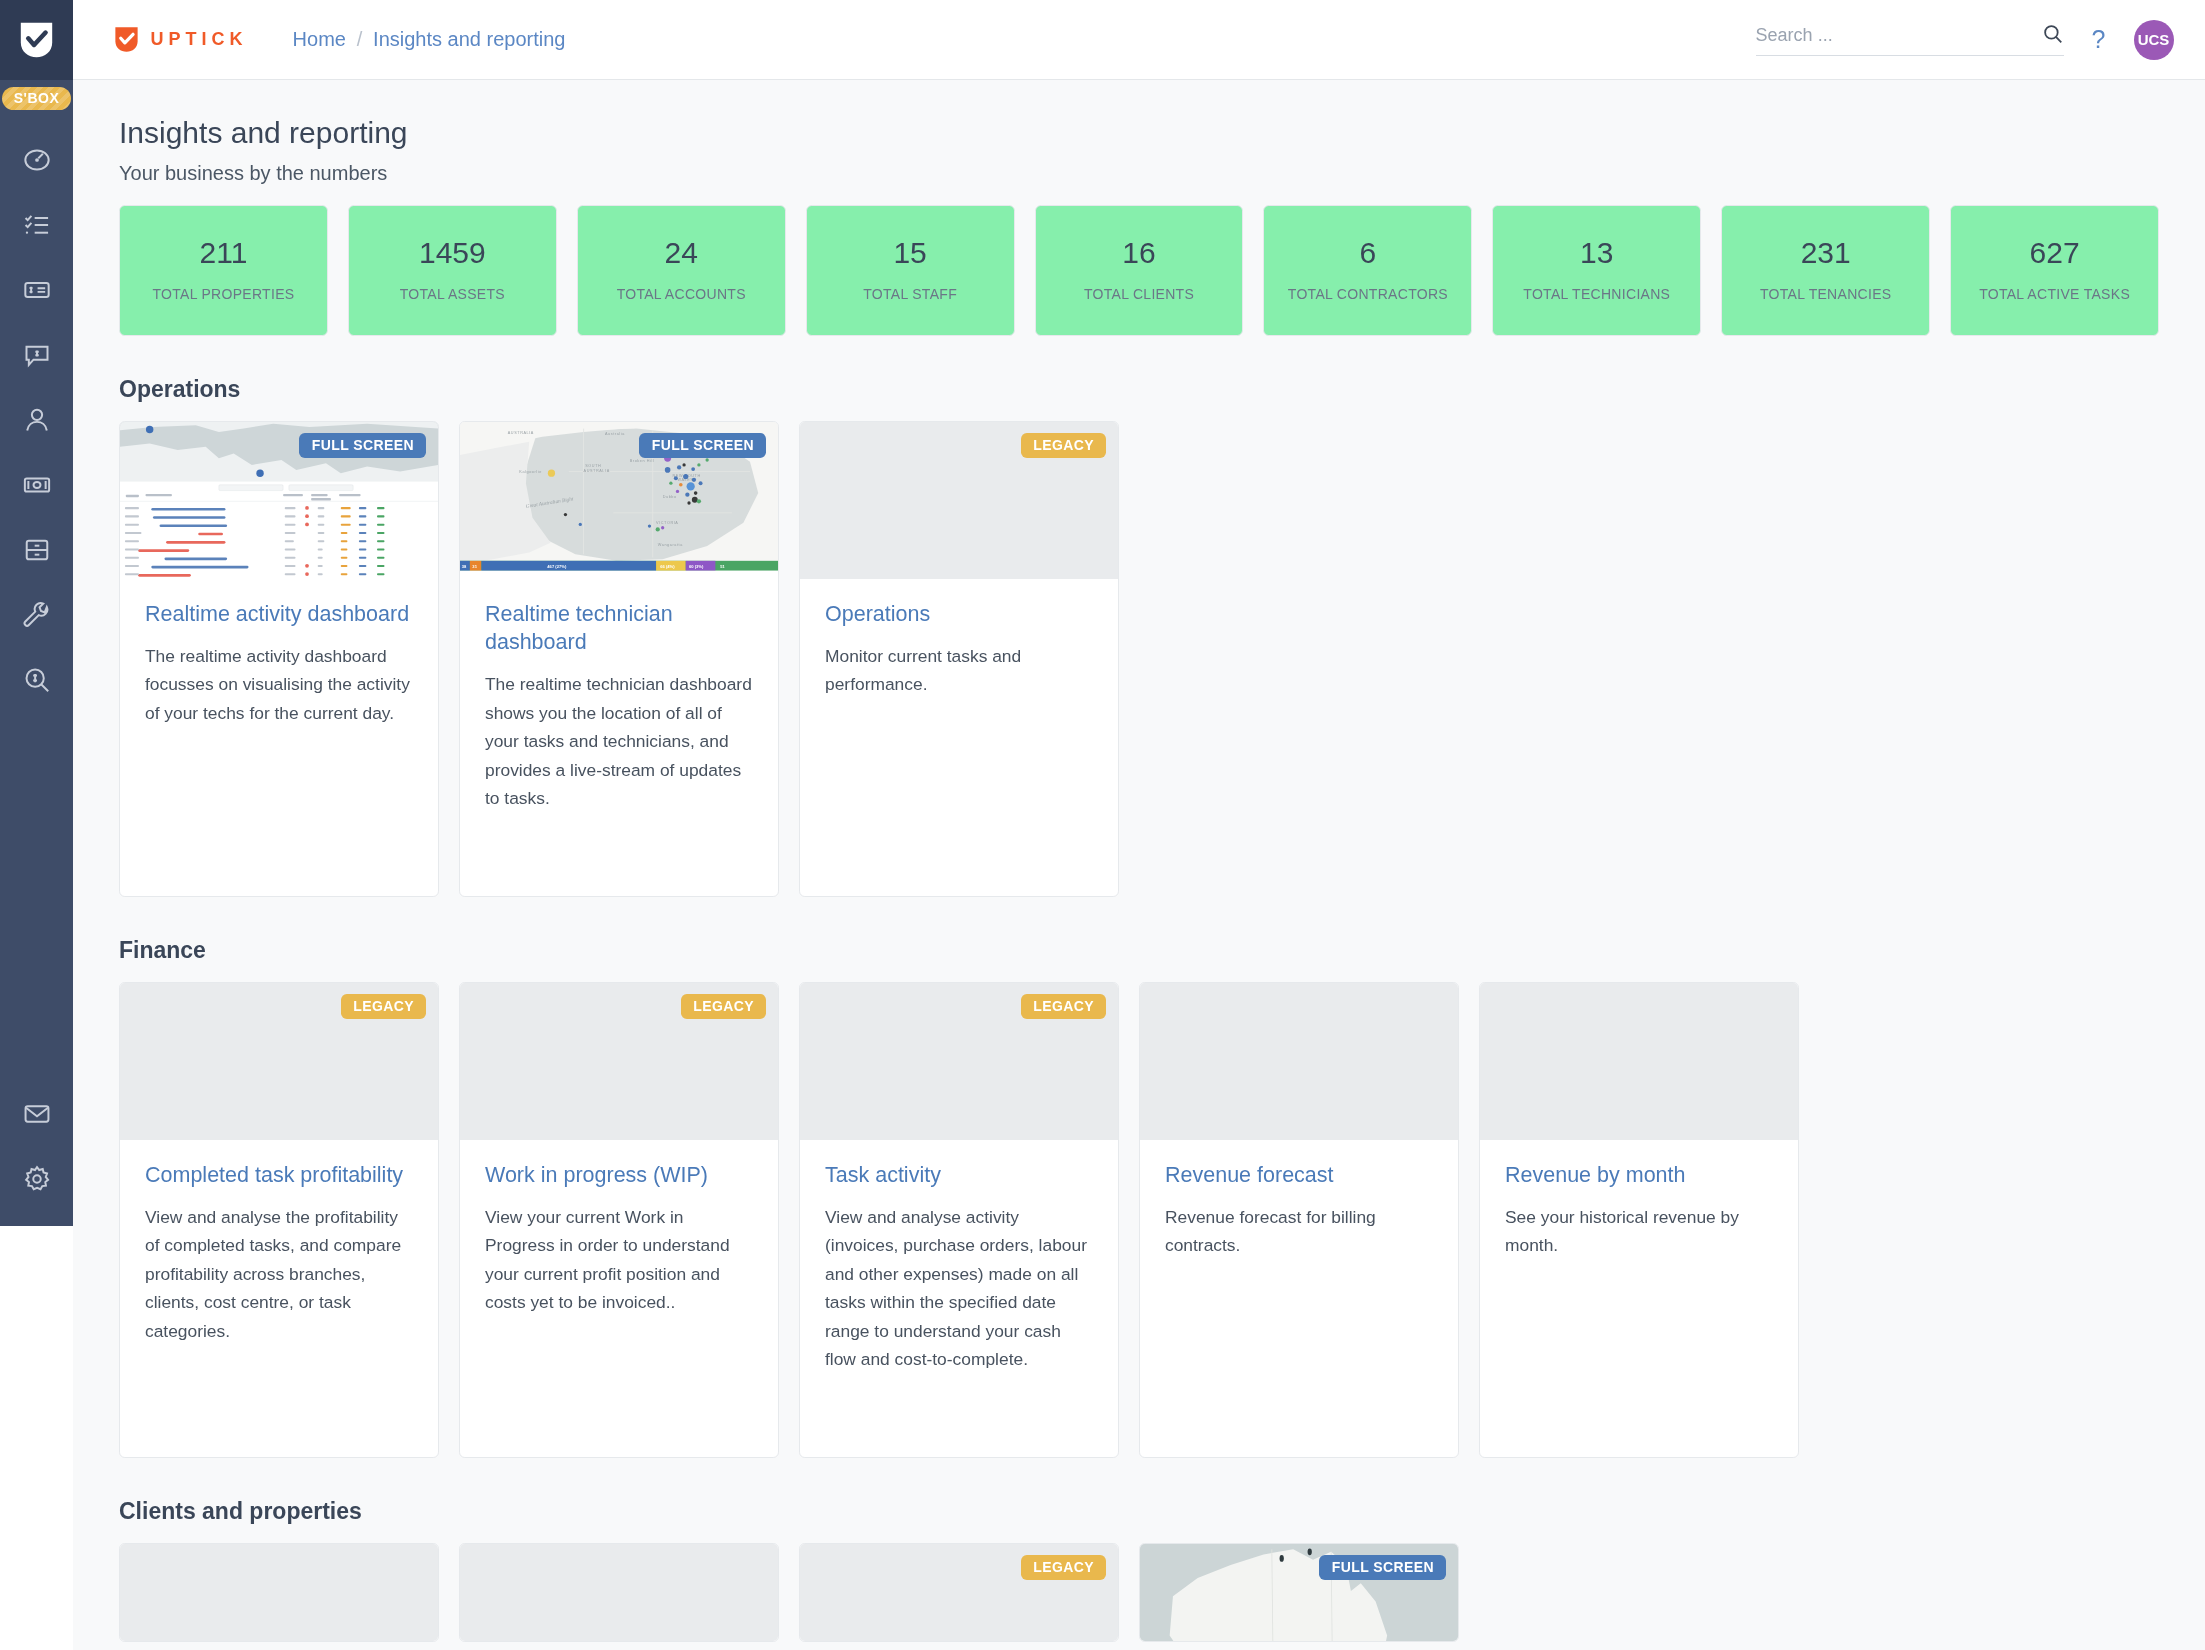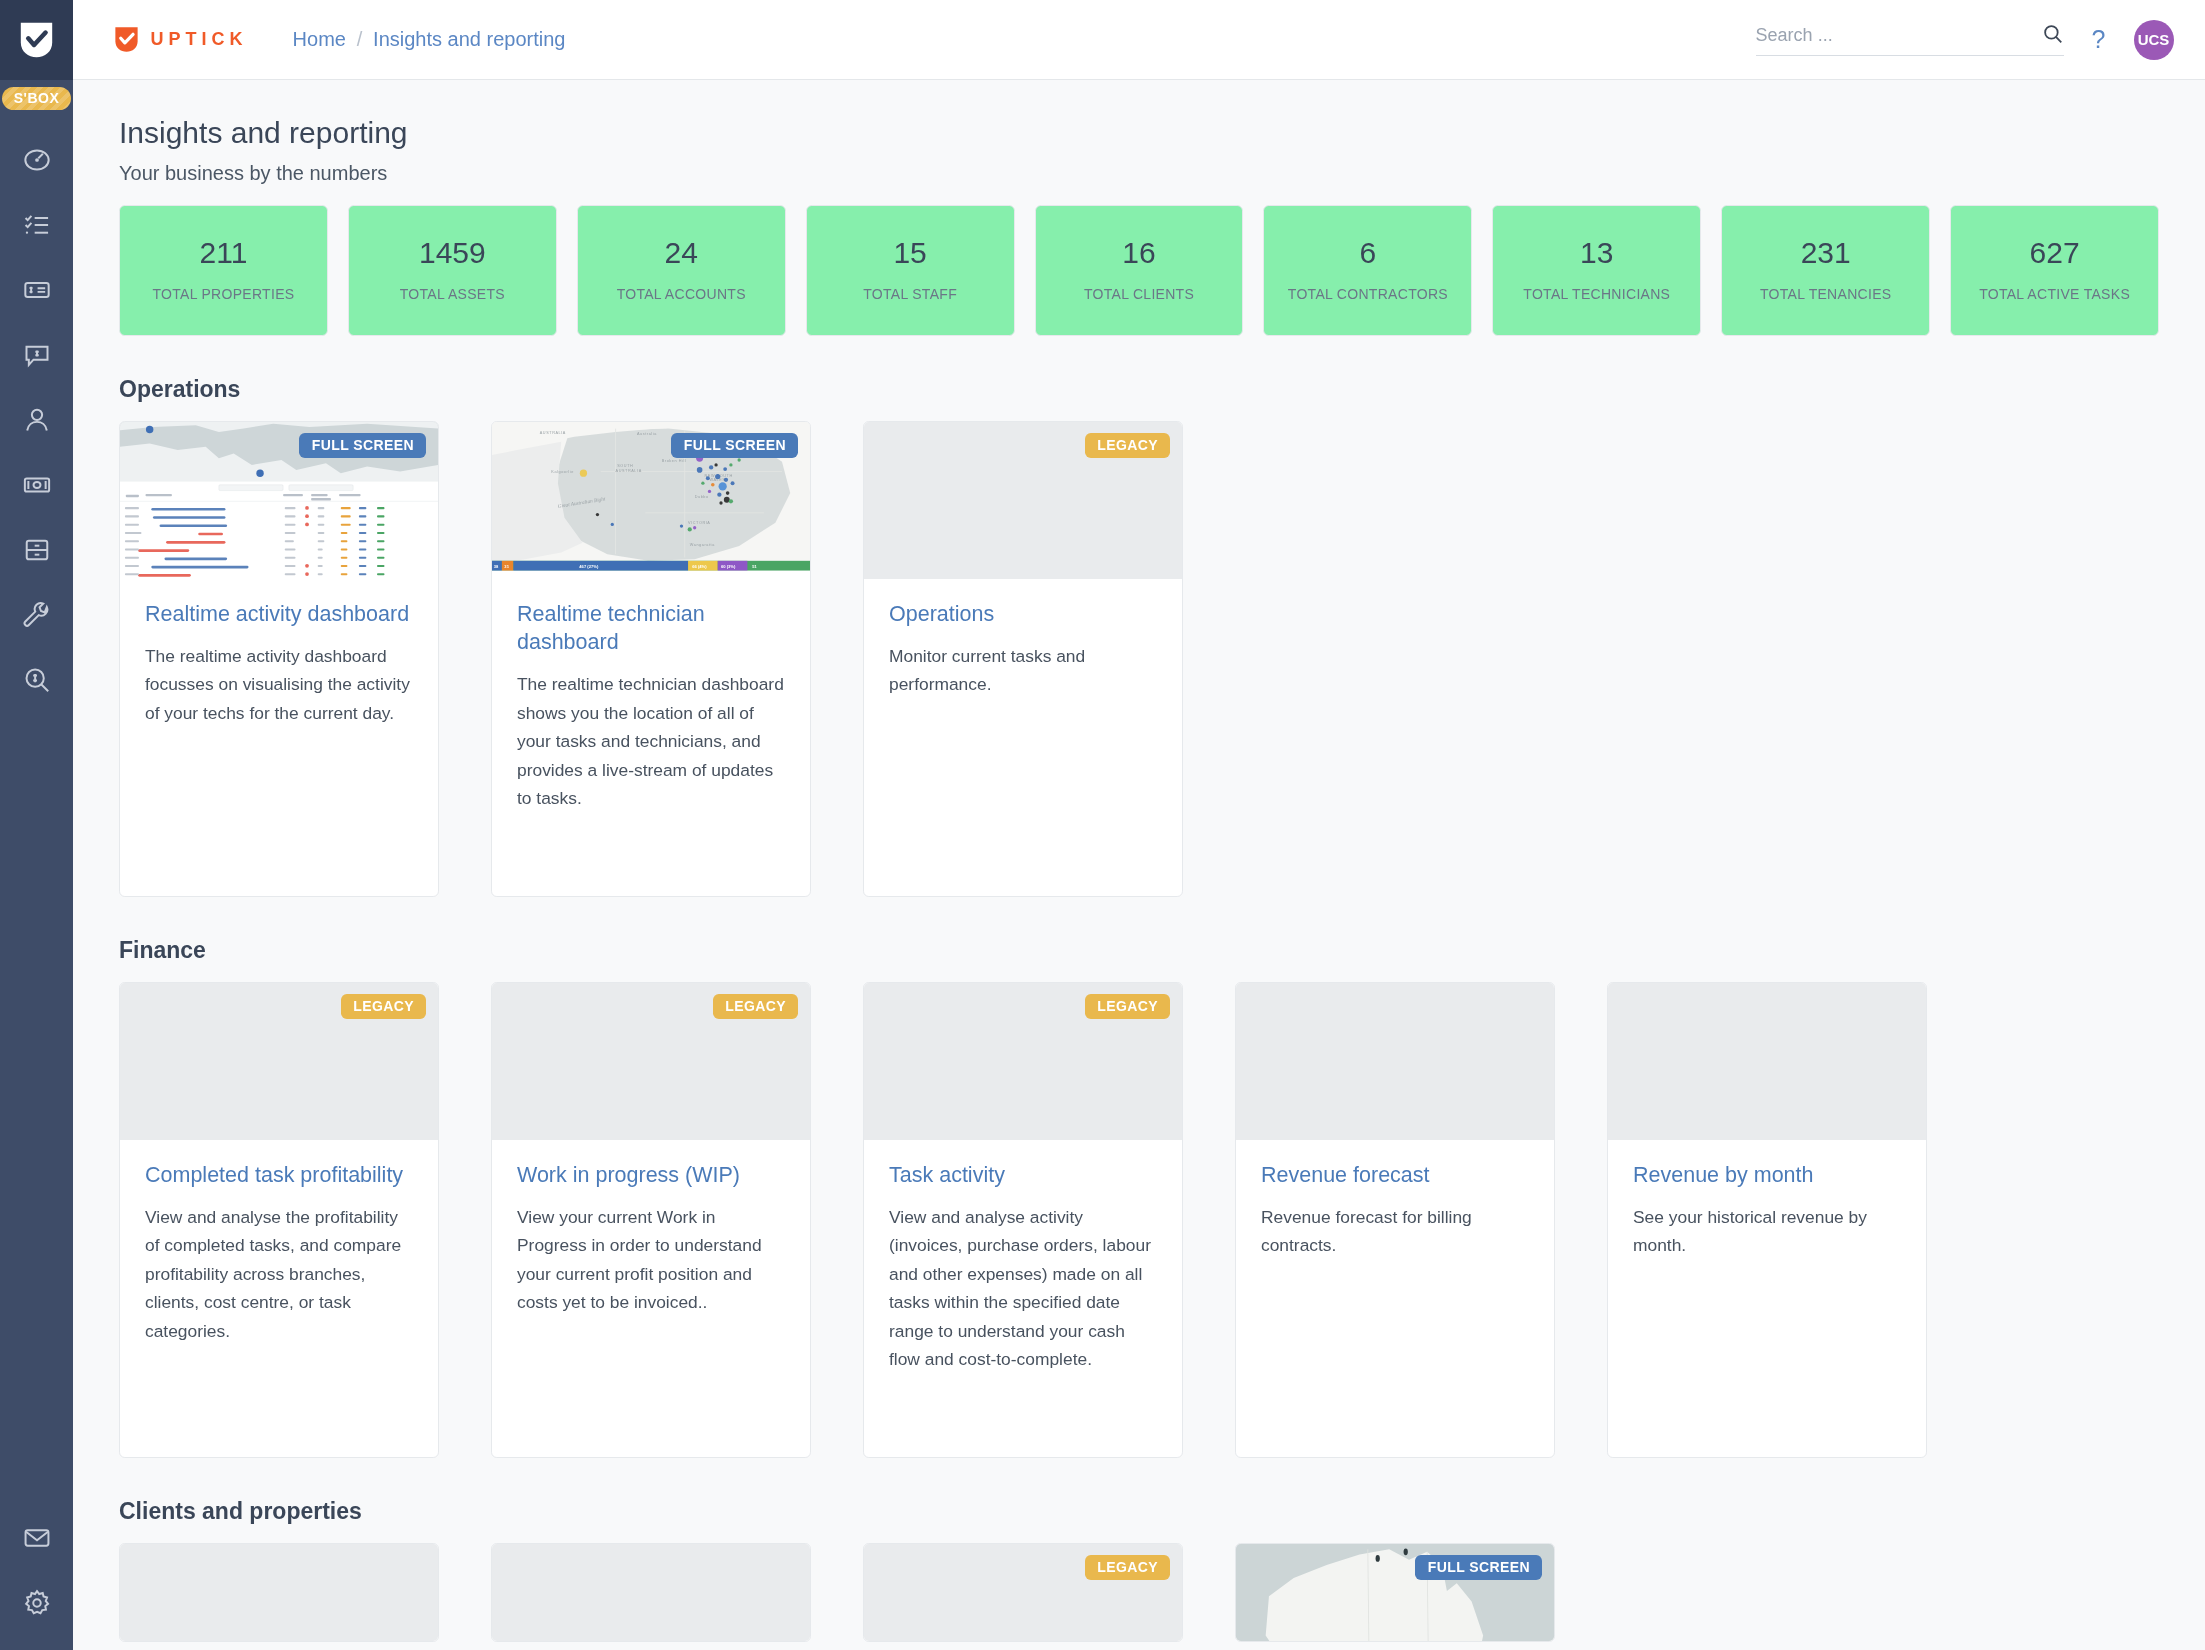--- a/index.html
+++ b/index.html
@@ -7,21 +7,21 @@
   html, body {
     width: 2205px; height: 1650px;
     overflow: hidden;
     font-family: "Liberation Sans", sans-serif;
     background: #ffffff;
   }
   body { display: flex; }
 
   
   .sidebar {
-    width: 73px; height: 1650px;
+    width: 73px; height: 1226px;
     background: #3e4c68;
     display: flex; flex-direction: column; align-items: center;
     flex: 0 0 73px;
     position: relative;
   }
   .sb-logo-block {
     width: 73px; height: 80px;
     background: #2f3b54;
     display: flex; align-items: center; justify-content: center;
   }
@@ -107,21 +107,21 @@
   }
   .stat-num { font-size: 30px; color: #3a4658; font-weight: normal; line-height: 1.15; }
   .stat-lbl {
     font-size: 14px; color: #6b7687; text-transform: uppercase;
     letter-spacing: 0.3px; text-align: center; margin-top: 13px; line-height: 1.45;
   }
 
   
   .section { margin-top: 40px; }
   .section-title { font-size: 23px; color: #3a4658; margin-bottom: 18px; }
-  .card-row { display: flex; gap: 52px; align-items: center; }
+  .card-row { display: flex; gap: 20px; align-items: center; }
   .card {
     width: 320px; flex: 0 0 320px;
     background: #ffffff; border: 0.8px solid #e6e9ec; border-radius: 5.8px;
     overflow: hidden; display: flex; flex-direction: column;
     cursor: pointer;
   }
   .card.tall { height: 476px; }
   .card.mid  { height: 476px; }
   .card-thumb {
     height: 157px; flex: 0 0 157px;

